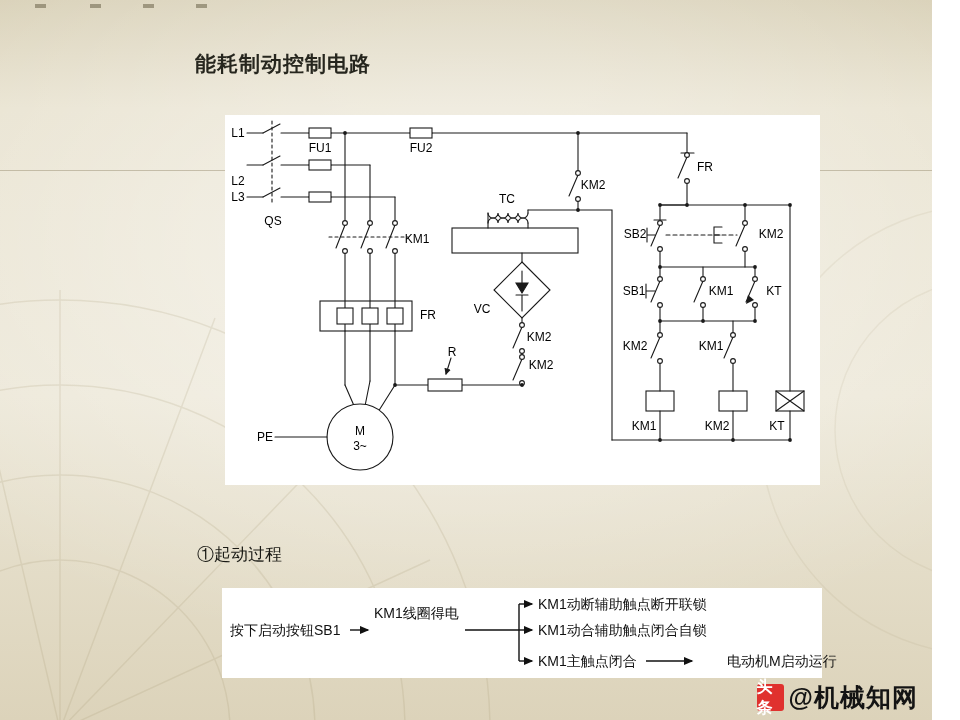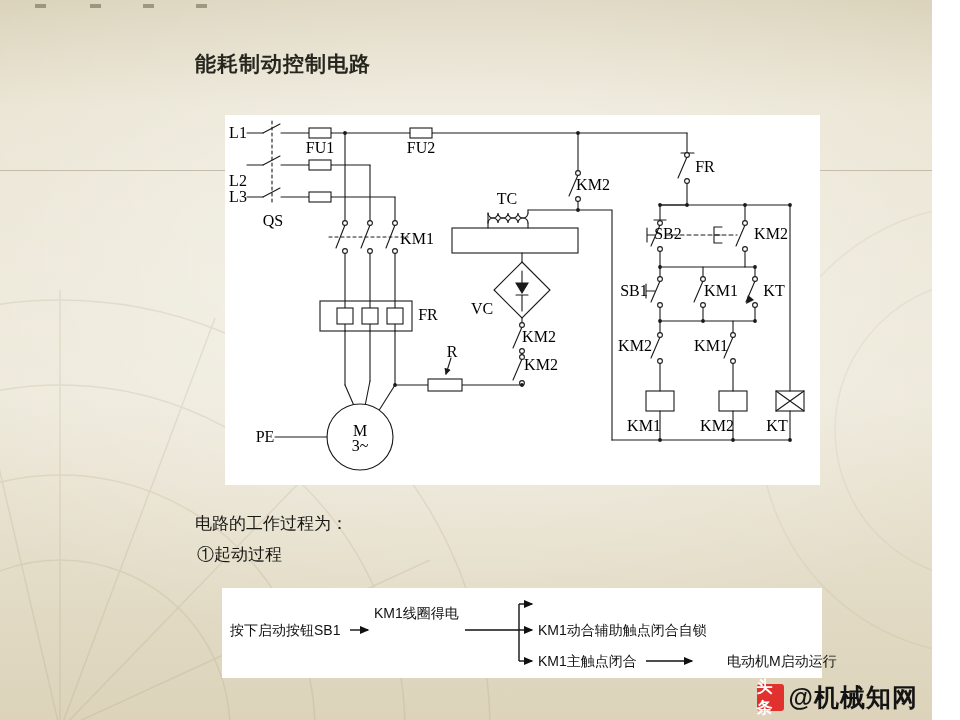--- a/index.html
+++ b/index.html
@@ -24,21 +24,21 @@
   }
 
   .panel { position:absolute; background:#ffffff; }
   .circuit-panel { left:225px; top:115px; width:595px; height:370px; }
   .flow-panel { left:222px; top:588px; width:600px; height:90px; }
 
   .circuit-panel svg, .flow-panel svg { position:absolute; left:0; top:0; }
 
   .clabel {
     position:absolute; transform:translate(-50%,-50%);
-    font-family:Liberation Serif, serif; font-size:16px; color:#000;
+    font-family:Liberation Sans, sans-serif; font-size:12px; color:#000;
     white-space:nowrap; line-height:12px;
   }
 
   .body-text { position:absolute; font-size:17px; color:#191914; white-space:nowrap; }
   .process-heading { left:195px; top:512px; }
   .step-heading { left:197px; top:543px; }
 
   .flow-text {
     position:absolute; font-size:14px; line-height:18px; color:#111;
     white-space:nowrap;
@@ -253,34 +253,33 @@
         <span class="clabel" style="left: 282px; top: 84px;">TC</span>
         <span class="clabel" style="left: 368px; top: 70px;">KM2</span>
         <span class="clabel" style="left: 257px; top: 147px; margin-top: 47px;">VC</span>
         <span class="clabel" style="left: 314px; top: 222px;">KM2</span>
         <span class="clabel" style="left: 227px; top: 237px;">R</span>
         <span class="clabel" style="left: 316px; top: 250px;">KM2</span>
         <span class="clabel" style="left: 40px; top: 322px;">PE</span>
         <span class="clabel" style="left: 135px; top: 316px;">M</span>
         <span class="clabel" style="left: 135px; top: 331px;">3~</span>
         <span class="clabel" style="left: 480px; top: 52px;">FR</span>
-        <span class="clabel" style="left: 410px; top: 119px; margin-left: 33px;">SB2</span>
+        <span class="clabel" style="left: 410px; top: 119px;">SB2</span>
         <span class="clabel" style="left: 546px; top: 119px;">KM2</span>
         <span class="clabel" style="left: 409px; top: 176px; text-align: center;">SB1</span>
         <span class="clabel" style="left: 496px; top: 176px;">KM1</span>
         <span class="clabel" style="left: 549px; top: 176px;">KT</span>
         <span class="clabel" style="left: 410px; top: 231px;">KM2</span>
         <span class="clabel" style="left: 486px; top: 231px;">KM1</span>
         <span class="clabel" style="left: 419px; top: 311px;">KM1</span>
         <span class="clabel" style="left: 492px; top: 311px;">KM2</span>
         <span class="clabel" style="left: 552px; top: 311px;">KT</span>
       </div>
   </div>
 
-  <div class="body-text process-heading">电路的工作过程为：</div>
   <div class="body-text step-heading">①起动过程</div>
 
   <div class="panel flow-panel">
     <svg viewBox="0 0 600 90" width="600" height="90">
       <defs>
         <marker id="ah" markerWidth="9" markerHeight="9" refX="6" refY="3" orient="auto">
           <path d="M0,0 L7,3 L0,6 Z" fill="#111"></path>
         </marker>
       </defs>
       <g stroke="#111" stroke-width="1.4" fill="none">
@@ -288,20 +287,21 @@
         <line x1="243" y1="42" x2="297" y2="42"></line>
         <line x1="297" y1="16" x2="297" y2="73"></line>
         <line x1="297" y1="16" x2="310" y2="16" marker-end="url(#ah)"></line>
         <line x1="297" y1="42" x2="310" y2="42" marker-end="url(#ah)"></line>
         <line x1="297" y1="73" x2="310" y2="73" marker-end="url(#ah)"></line>
         <line x1="424" y1="73" x2="470" y2="73" marker-end="url(#ah)"></line>
       </g>
     </svg>
     <span class="flow-text ft-trigger">按下启动按钮SB1</span>
     <span class="flow-text ft-coil">KM1线圈得电</span>
+    <span class="flow-text ft-b1">KM1动断辅助触点断开联锁</span>
     <span class="flow-text ft-b2">KM1动合辅助触点闭合自锁</span>
     <span class="flow-text ft-b3">KM1主触点闭合</span>
     <span class="flow-text ft-result">电动机M启动运行</span>
   </div>
 
   <div class="watermark">
     <span class="wm-badge">头条</span>
     <span class="wm-handle">@机械知网</span>
   </div>
 

